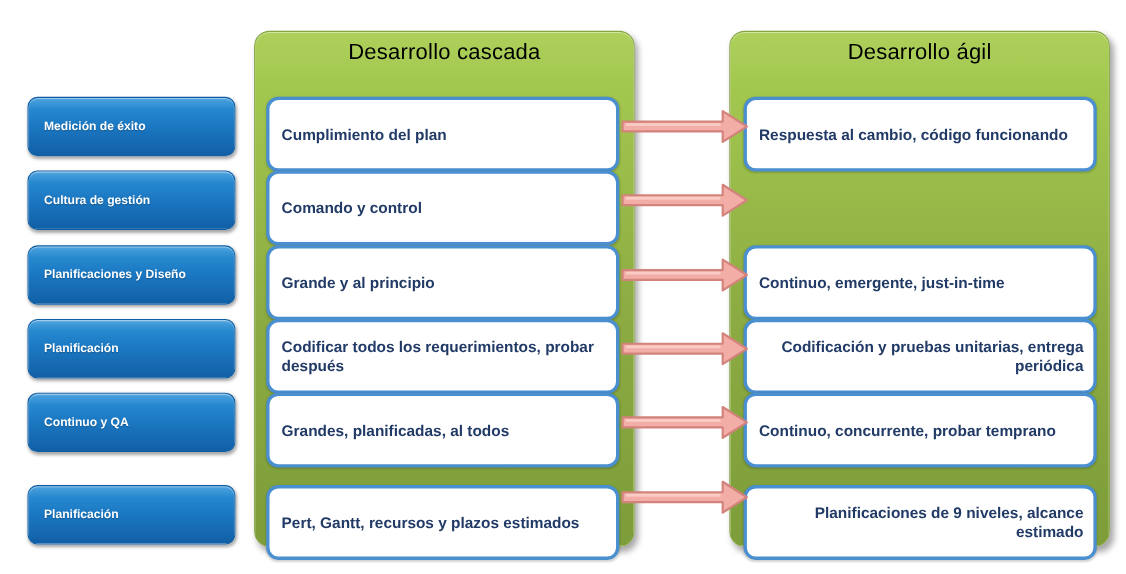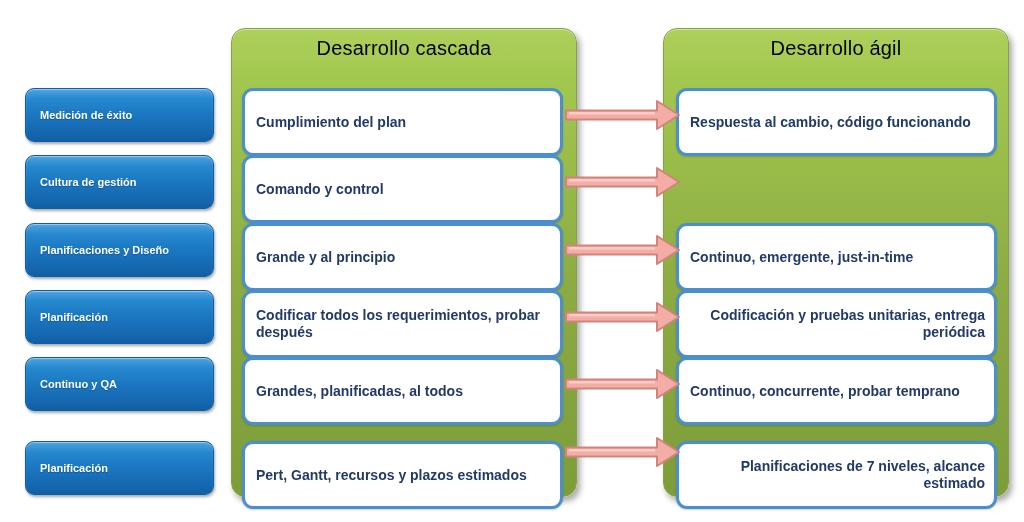--- a/index.html
+++ b/index.html
@@ -79,21 +79,21 @@
   <div class="item mid r1">Comando y control</div>
   <div class="item mid r2">Grande y al principio</div>
   <div class="item mid r3">Codificar todos los requerimientos, probar después</div>
   <div class="item mid r4">Grandes, planificadas, al todos</div>
   <div class="item mid r5">Pert, Gantt, recursos y plazos estimados</div>
 
   <div class="item right r0">Respuesta al cambio, código funcionando</div>
   <div class="item right r2">Continuo, emergente, just-in-time</div>
   <div class="item right r3">Codificación y pruebas unitarias, entrega periódica</div>
   <div class="item right r4">Continuo, concurrente, probar temprano</div>
-  <div class="item right r5">Planificaciones de 7 niveles, alcance estimado</div>
+  <div class="item right r5">Planificaciones de 9 niveles, alcance estimado</div>
 
   <svg class="arrow a0" viewBox="0 0 118 34">
     <polygon points="2,12.5 93,12.5 93,3 115,17 93,31 93,21.5 2,21.5" fill="#f2aea6" stroke="#d2837b" stroke-width="2" stroke-linejoin="round"></polygon>
     <rect x="5" y="14" width="86" height="2.5" fill="#f9ccc6"></rect>
   </svg>
   <svg class="arrow a1" viewBox="0 0 118 34">
     <polygon points="2,12.5 93,12.5 93,3 115,17 93,31 93,21.5 2,21.5" fill="#f2aea6" stroke="#d2837b" stroke-width="2" stroke-linejoin="round"></polygon>
     <rect x="5" y="14" width="86" height="2.5" fill="#f9ccc6"></rect>
   </svg>
   <svg class="arrow a2" viewBox="0 0 118 34">

